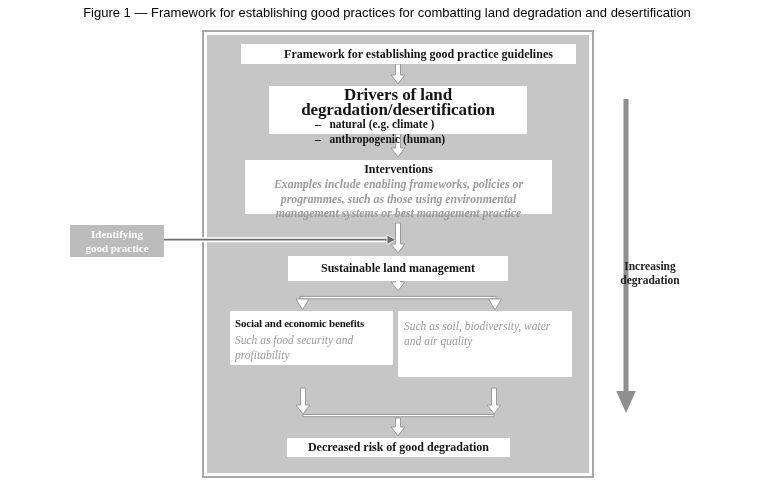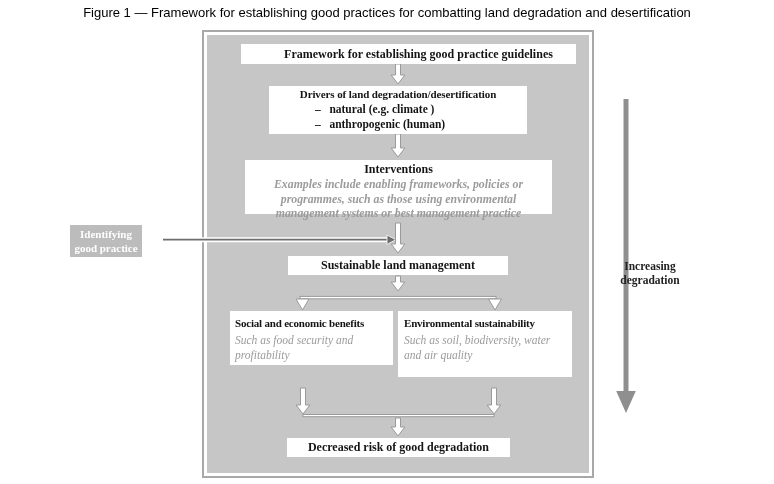--- a/index.html
+++ b/index.html
@@ -18,33 +18,33 @@
     box-shadow: inset 0 0 0 3px #ffffff; z-index:1;
   }
   .arrows { position:absolute; left:0; top:0; width:774px; height:484px; z-index:2; }
   .wbox { position:absolute; background:#ffffff; z-index:3; color:#141414; }
   .center-label {
     display:flex; align-items:center; justify-content:center;
     font-weight:bold; font-size:12px; text-align:center;
   }
   .box-framework { left:241px; top:44px; width:315px; height:20px;padding-left:20px; }
   .box-drivers   { left:269px; top:86px;  width:258px; height:48px; padding-top:1px; box-sizing:border-box; }
-  .drivers-heading { text-align:center; font-weight:bold; font-size:11px; line-height:15px; letter-spacing:-0.1px; }
+  .drivers-heading { text-align:center; font-weight:bold; font-size:17px; line-height:15px; letter-spacing:-0.1px; }
   .drivers-bullets { margin-left:46px; font-weight:bold; font-size:11.5px; line-height:15px; white-space:pre; }
   .box-interventions { left:245px; top:160px; width:307px; height:54px; text-align:center; box-sizing:border-box; padding-top:2px; }
   .iv-heading { font-weight:bold; font-size:12px; line-height:15px; }
   .muted-body { font-style:italic; font-weight:bold; color:#9b9b9b; font-size:11.8px; line-height:14.5px; margin:0 6px; }
-  .box-slm { left:288px; top:256px; width:220px; height:19px; }
+  .box-slm { left:288px; top:256px; width:220px; height:25px; }
   .box-social { left:230px; top:311px; width:163px; height:54px; box-sizing:border-box; padding:5px 5px; }
   .box-env    { left:398px; top:311px; width:174px; height:66px; box-sizing:border-box; padding:5px 6px; }
   .tight-heading { font-weight:bold; font-size:11px; letter-spacing:-0.2px; line-height:14px; }
   .side-body { font-style:italic; font-weight:normal; color:#9b9b9b; font-size:11.5px; line-height:15px; margin-top:3px; }
   .box-decreased { left:287px; top:438px; width:223px; height:19px; }
   .identifying-box {
-    position:absolute; left:70px; top:225px; width:72px; height:32px;
+    position:absolute; left:70px; top:225px; width:94px; height:32px;
     background:#bcbcbc; color:#ffffff; font-weight:bold; font-size:11px;
     line-height:14px; text-align:center; z-index:3; padding-top:2px; box-sizing:border-box;
   }
   .resilience-label {
     position:absolute; left:614px; top:227px; width:72px; text-align:center;
     font-weight:bold; font-size:11.5px; line-height:14px; color:#222222; z-index:3;margin-top:32px;
   }
 </style>
 </head>
 <body>
@@ -129,21 +129,20 @@
   <div class="wbox center-label box-slm">
     <span>Sustainable land management</span>
   </div>
 
   <div class="wbox box-social">
     <div class="tight-heading">Social and economic benefits</div>
     <div class="side-body">Such as food security and profitability</div>
   </div>
 
   <div class="wbox box-env">
-    <div class="tight-heading">Environmental sustainability</div>
     <div class="side-body">Such as soil, biodiversity, water and air quality</div>
   </div>
 
   <div class="wbox center-label box-decreased">
     <span>Decreased risk of good degradation</span>
   </div>
 
   <div class="resilience-label">
     <div>Increasing</div>
     <div>degradation</div>

